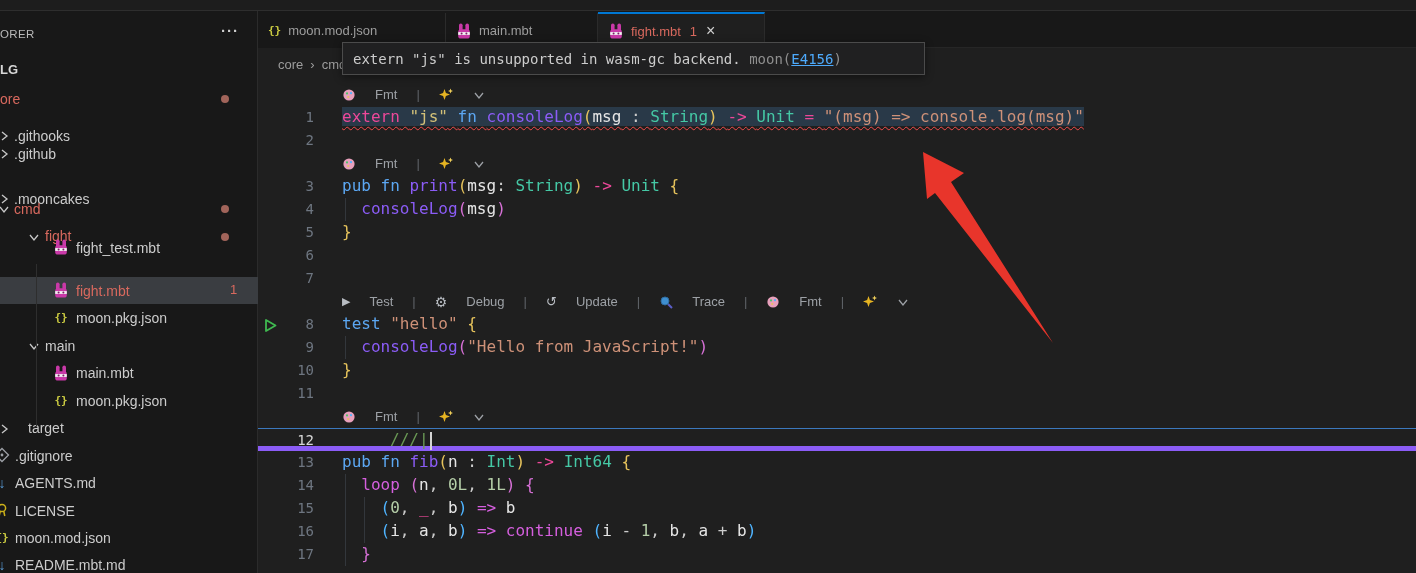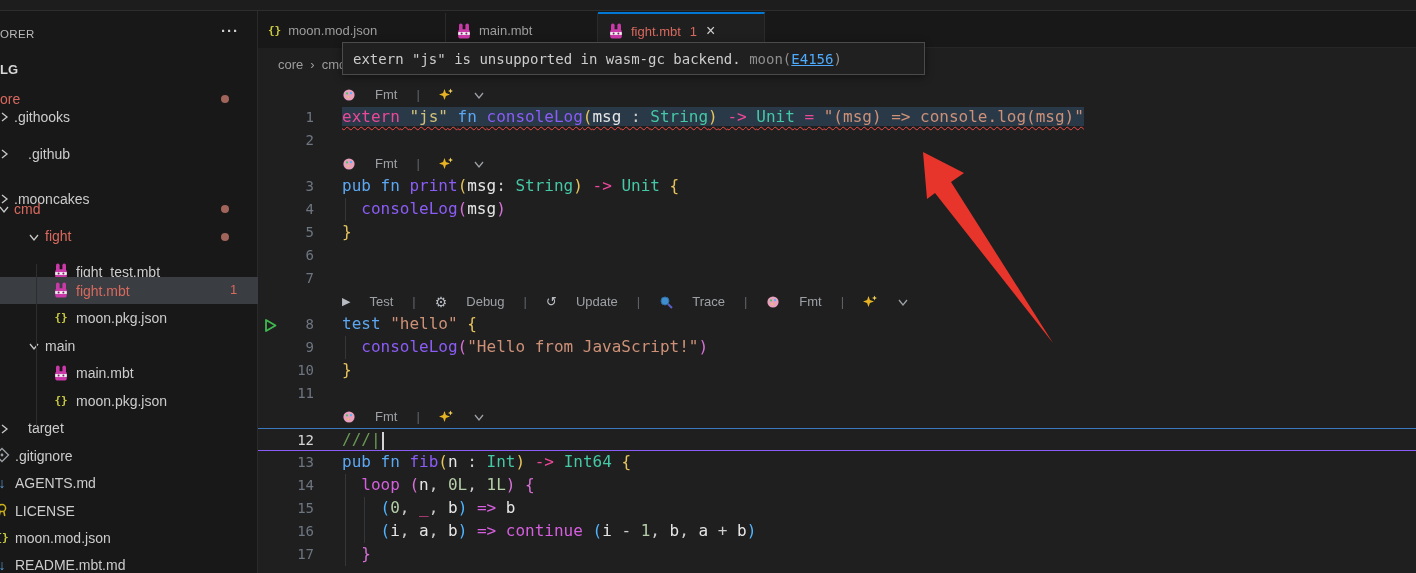--- a/index.html
+++ b/index.html
@@ -31,21 +31,21 @@
   .tab{position:absolute;top:2px;height:35px;display:flex;align-items:center;box-sizing:border-box;cursor:pointer;background:#181818;border-right:1px solid #2b2b2b;padding-left:10px;font-size:13px;color:#9d9d9d;z-index:1;}
   .tab.active{background:#1f1f1f;border-top:2px solid #0078d4;border-right:1px solid #2b2b2b;z-index:2;color:#d8695e;height:36px;top:1px;}
   .tab .tab-icon{margin-right:7px;display:flex;align-items:center;}
   .tab .tab-badge{margin-left:9px;color:#d8695e;}
   .tab .tab-close{margin-left:9px;color:#d0d0d0;font-size:16px;line-height:1;}
   
   #breadcrumb{left:258px;top:48px;width:1158px;height:33px;display:flex;align-items:center;padding-left:20px;box-sizing:border-box;font-size:13px;color:#9d9d9d;gap:7px;}
   
   #editor-rows{left:258px;top:83px;width:1158px;bottom:0;}
   .ed-row{position:relative;height:23px;display:flex;box-sizing:border-box;}
-  .ed-row.current{border-top:1px solid #3b78bd;border-bottom:1px solid #8b5cf6;}
+  .ed-row.current{border-top:1px solid #3b78bd;border-bottom:5px solid #8b5cf6;gap:48px;}
   .gutter{width:84px;flex:0 0 84px;text-align:right;padding-right:28px;box-sizing:border-box;font-family:"DejaVu Sans Mono",monospace;font-size:14px;color:#6e7681;line-height:22px;position:relative;}
   .current .gutter{color:#d7d7d7;}
   .code{font-family:"DejaVu Sans Mono",monospace;font-size:16px;line-height:22px;white-space:pre;position:relative;}
   .tk-red{color:#ec4899}.tk-blue{color:#5ca7f2}.tk-mag{color:#d55fde}.tk-fn{color:#8b5cf6}
   .tk-var{color:#e5e5e5}.tk-type{color:#45c8a5}.tk-str{color:#ce9178}.tk-strjs{color:#d3c178}
   .tk-num{color:#b5cea8}.tk-b1{color:#e6c35c}.tk-b2{color:#d670d6}.tk-b3{color:#4fb4ff}
   .tk-pun{color:#cccccc}.tk-cmt{color:#6a9955}
   .errline{background:rgba(56,92,128,0.42);text-decoration:underline;text-decoration-style:wavy;text-decoration-color:#f14c4c;text-underline-offset:4px;text-decoration-thickness:1px;}
   .indent-guide{position:absolute;top:0;bottom:0;width:1px;background:#33373c;}
   .cursor{display:inline-block;width:2px;height:18px;background:#d4d4d4;vertical-align:middle;margin-left:1px;}
@@ -75,31 +75,31 @@
     <div id="explorer-header">
       <span id="explorer-title">ORER</span>
       <span id="explorer-more">···</span>
     </div>
     <div id="section-header">LG</div>
     <div id="file-tree">
         <div class="tree-row red" style="top: 74.3px;">
           <span class="tree-label" style="margin-left: 0px;">ore</span>
           <span class="dot-badge"></span>
         </div>
-        <div class="tree-row" style="top: 92px;">
+        <div class="tree-row" style="top: 111px;">
           <svg width="14" height="14" viewBox="0 0 14 14" class="tree-chevron" style="left: -3px;">
             <polyline points="5,3 10,7 5,11" fill="none" stroke="#c8c8c8" stroke-width="1.3"></polyline>
           </svg>
           <span class="tree-label" style="margin-left: 14px;">.githooks</span>
         </div>
         <div class="tree-row" style="top: 129.2px;">
           <svg width="14" height="14" viewBox="0 0 14 14" class="tree-chevron" style="left: -3px;">
             <polyline points="5,3 10,7 5,11" fill="none" stroke="#c8c8c8" stroke-width="1.3"></polyline>
           </svg>
-          <span class="tree-label" style="margin-left: 28px;">.github</span>
+          <span class="tree-label" style="margin-left: 14px;">.github</span>
         </div>
         <div class="tree-row" style="top: 174px;">
           <svg width="14" height="14" viewBox="0 0 14 14" class="tree-chevron" style="left: -3px;">
             <polyline points="5,3 10,7 5,11" fill="none" stroke="#c8c8c8" stroke-width="1.3"></polyline>
           </svg>
           <span class="tree-label" style="margin-left: 14px;">.mooncakes</span>
         </div>
         <div class="tree-row red" style="top: 184.1px;">
           <svg width="14" height="14" viewBox="0 0 14 14" class="tree-chevron" style="left: -3px;">
             <polyline points="3,5 7,10 11,5" fill="none" stroke="#c8c8c8" stroke-width="1.3"></polyline>
@@ -107,21 +107,21 @@
           <span class="tree-label" style="margin-left: 14px;">cmd</span>
           <span class="dot-badge"></span>
         </div>
         <div class="tree-row red" style="top: 211.55px;">
           <svg width="14" height="14" viewBox="0 0 14 14" class="tree-chevron" style="left: 27px;">
             <polyline points="3,5 7,10 11,5" fill="none" stroke="#c8c8c8" stroke-width="1.3"></polyline>
           </svg>
           <span class="tree-label" style="margin-left: 45px;">fight</span>
           <span class="dot-badge"></span>
         </div>
-        <div class="tree-row" style="top: 223px; margin-top: 24px;">
+        <div class="tree-row" style="top: 223px;">
           <span class="tree-icon" style="left: 53px;">
             <svg width="16" height="16" viewBox="0 0 16 16">
               <rect x="3" y="0.5" width="3.6" height="8" rx="1.8" fill="#c939a8"></rect>
               <rect x="9.4" y="0.5" width="3.6" height="8" rx="1.8" fill="#c939a8"></rect>
               <rect x="2.2" y="6.2" width="11.6" height="9.3" rx="2.6" fill="#c939a8"></rect>
               <rect x="2.2" y="9.1" width="11.6" height="2.8" fill="#f2f2f2"></rect>
               <circle cx="5.6" cy="10.5" r="1" fill="#7c1d66"></circle>
               <circle cx="10.4" cy="10.5" r="1" fill="#7c1d66"></circle>
             </svg>
           </span>

